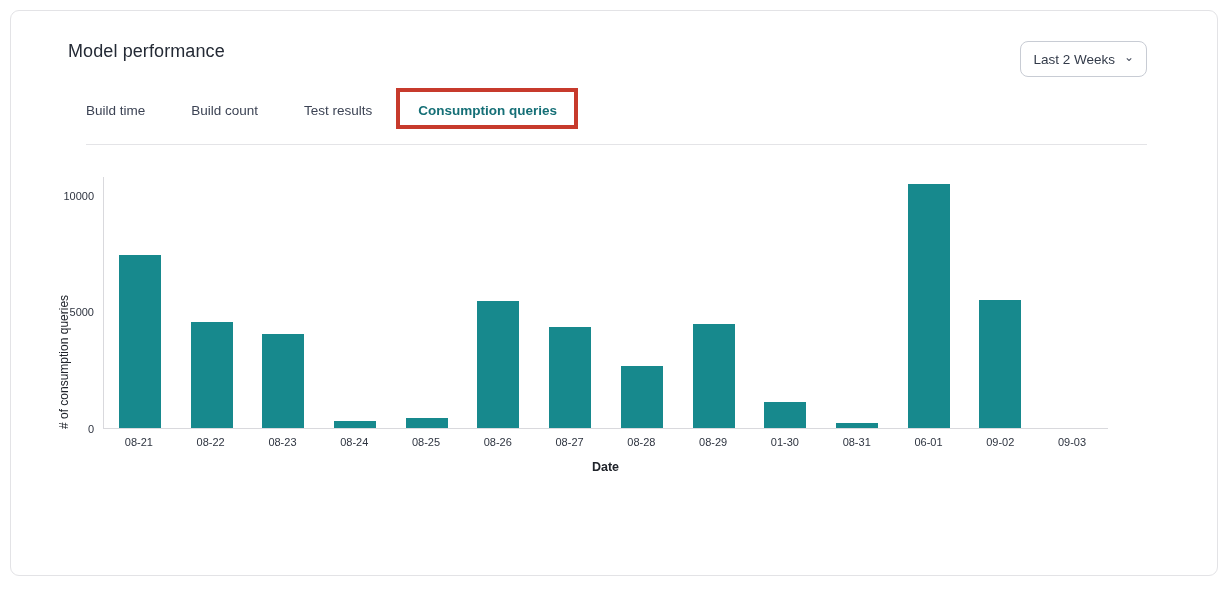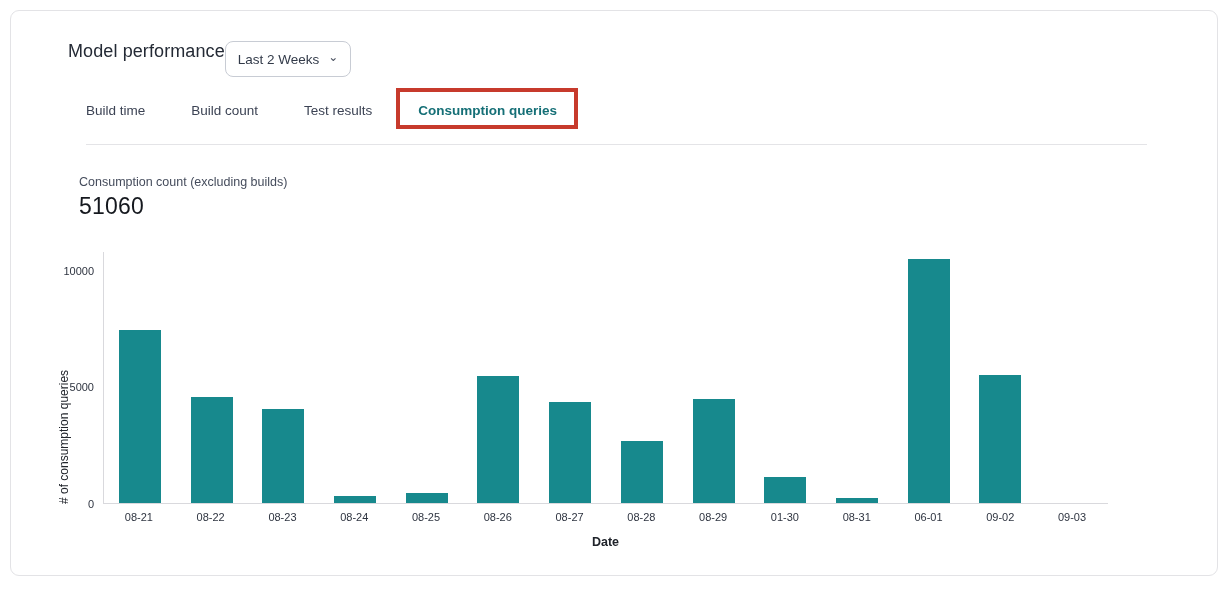--- a/index.html
+++ b/index.html
@@ -3,21 +3,21 @@
 <meta charset="utf-8">
 <style>
   * { margin:0; padding:0; box-sizing:border-box; }
   html,body { background:#ffffff; }
   body { font-family:"Liberation Sans", sans-serif; width:1228px; height:590px; position:relative; color:#2a3040; }
 
   .card { position:absolute; left:10px; top:10px; right:10px; bottom:14px;
           background:#fff; border:1px solid #e3e3e6; border-radius:9px; overflow:visible; }
 
   
-  .header { display:flex; align-items:flex-start; padding:30px 70px 0 57px; }
+  .header { display:flex; justify-content:space-between; align-items:flex-start; padding:30px 70px 0 57px; }
   .page-title { font-size:18px; font-weight:500; color:#242a35; letter-spacing:.1px; }
   .period-btn { display:flex; align-items:center; gap:9px; background:#fff; border:1px solid #c8ccd4;
                 border-radius:8px; height:36px; padding:0 12px; font-family:inherit; font-size:13.5px;
                 color:#323a49; cursor:pointer; }
   .chev { font-size:12px; color:#4a5160; line-height:1; transform:translateY(-2px); }
 
   
   .tabs { display:flex; gap:46px; margin:26px 70px 0 75px; border-bottom:1px solid #e4e4e7; padding-bottom:26px; position:relative; }
   .tab { font-size:13.5px; color:#3c4354; cursor:pointer; position:relative; white-space:nowrap; }
   .tab.active { color:#156f76; font-weight:700; }
@@ -56,24 +56,20 @@
     </button>
   </div>
 
   <div class="tabs" id="tabs">
       <div class="tab">Build time</div>
       <div class="tab">Build count</div>
       <div class="tab">Test results</div>
       <div class="tab active">Consumption queries<span class="annotation"></span></div>
     </div>
 
-  <div class="metric">
-    <div class="metric-label">Consumption count (excluding builds)</div>
-    <div class="metric-value">51060</div>
-  </div>
 
   <div class="chart">
     <div class="ylabel"># of consumption queries</div>
     <div class="yticks" id="yticks">
         <div class="ytick" style="bottom: 0%;">0</div>
         <div class="ytick" style="bottom: 46.2963%;">5000</div>
         <div class="ytick" style="bottom: 92.5926%;">10000</div>
       </div>
     <div class="plot" id="plot">
         <div class="slot">

